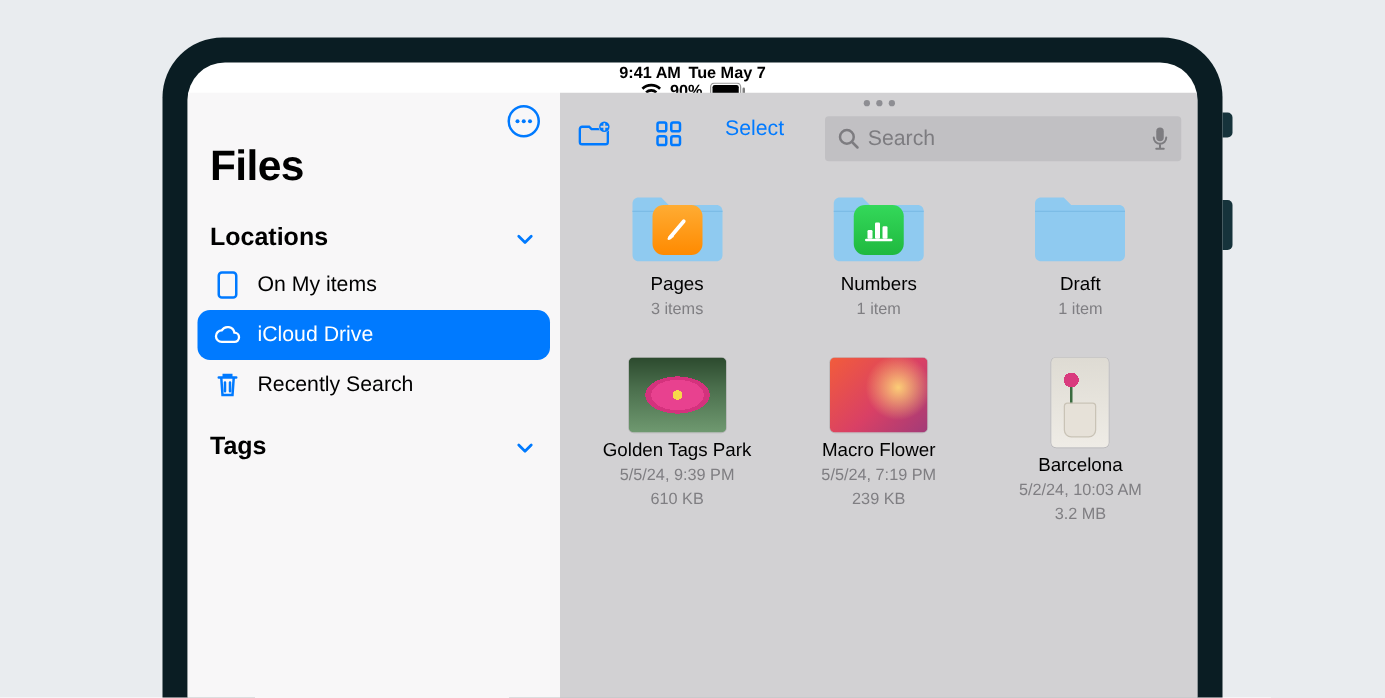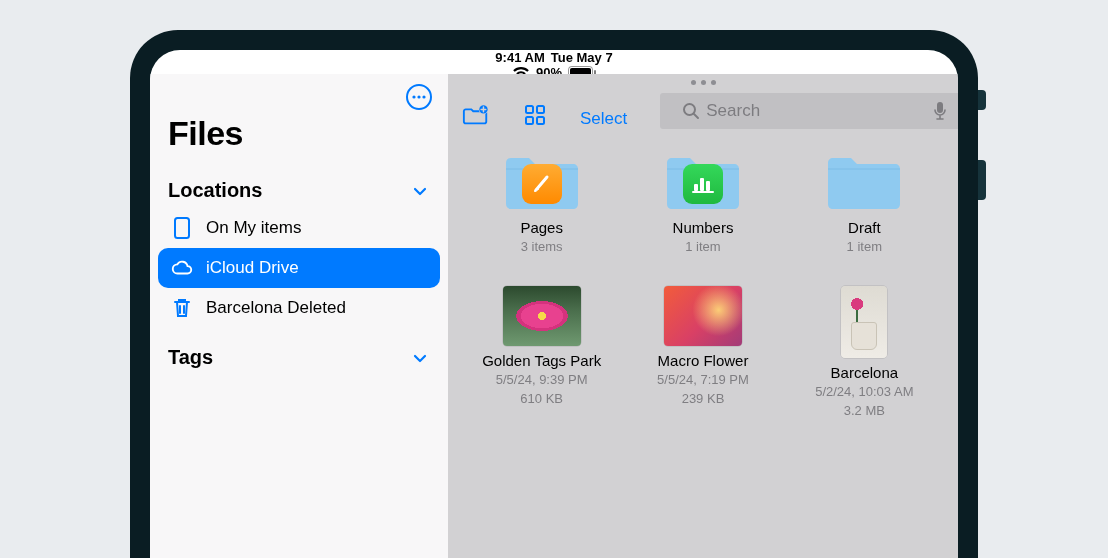--- a/index.html
+++ b/index.html
@@ -133,34 +133,34 @@
 .multitask-dots {
   display: flex;
   justify-content: center;
   gap: 5px;
   padding: 6px 0 2px 0;
 }
 .multitask-dots span { width: 5px; height: 5px; background: #8e8e93; border-radius: 50%; }
 
 .toolbar {
   display: flex;
-  align-items: flex-end;
+  align-items: flex-start;
   gap: 33px;
   padding: 6px 14px 10px 14px;
 }
 .tb-icon { width: 28px; height: 28px; display: flex; align-items: center; justify-content: center; cursor: pointer; }
 .select-btn { color: #007aff; font-size: 17px; cursor: pointer; }
 .search-wrap {
   flex: 1;
   background: #c1c0c3;
   border-radius: 3px;
   height: 36px;
   display: flex;
   align-items: center;
-  padding: 0 22px;
+  padding: 0 10px;
   gap: 6px;
 }
 .search-wrap input {
   flex: 1;
   background: transparent;
   border: none;
   outline: none;
   font-size: 17px;
   color: #000;
 }
@@ -304,21 +304,21 @@
                 </svg>
             </span>
             <span>iCloud Drive</span>
           </div>
           <div class="side-item">
             <span class="side-icon">
               <svg width="22" height="24" viewBox="0 0 22 24">
                   <path d="M4 6h14M8 6V4h6v2M6 6l1 14h8l1-14M9 10v7M13 10v7" fill="none" stroke="#007aff" stroke-width="2" stroke-linecap="round"></path>
                 </svg>
             </span>
-            <span>Barcelona Deleted</span>
+            <span>Recently Search</span>
           </div>
         </div>
 
         <div class="section-header">
           <span>Tags</span>
           <span class="chevron-btn">
             <svg width="16" height="16" viewBox="0 0 16 16">
                 <path d="M3 6l5 5 5-5" fill="none" stroke="#007aff" stroke-width="2.2" stroke-linecap="round" stroke-linejoin="round"></path>
               </svg>
           </span>

